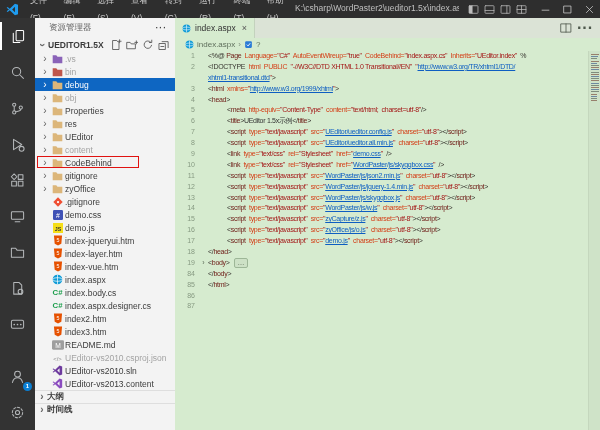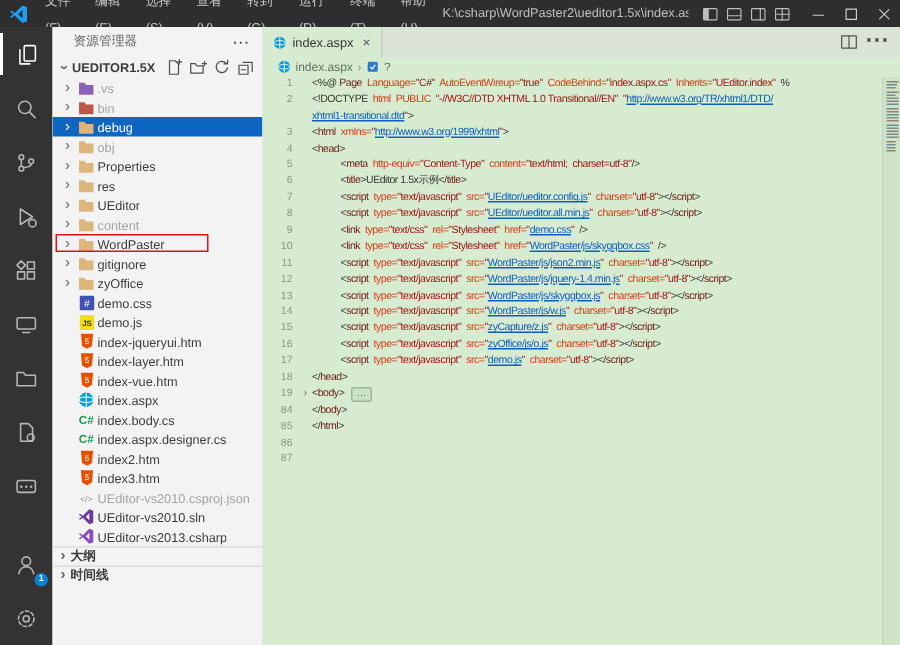--- a/index.html
+++ b/index.html
@@ -326,40 +326,50 @@
             </div>
             <div class="tlabel">content</div>
           </div>
           <div class="tree-row">
             <div class="chev">›</div>
             <div class="ticon">
               <svg width="11" height="10" viewBox="0 0 16 14">
                 <path fill="#dcb67a" d="M1 1.5h5.2l1.8 2.2H15V13H1z"></path>
               </svg>
             </div>
-            <div class="tlabel">WordPaster</div>
+            <div class="tlabel">CodeBehind</div>
             <div class="annotation-box"></div>
           </div>
           <div class="tree-row">
             <div class="chev">›</div>
             <div class="ticon">
               <svg width="11" height="10" viewBox="0 0 16 14">
                 <path fill="#dcb67a" d="M1 1.5h5.2l1.8 2.2H15V13H1z"></path>
               </svg>
             </div>
             <div class="tlabel">gitignore</div>
           </div>
           <div class="tree-row">
             <div class="chev">›</div>
             <div class="ticon">
               <svg width="11" height="10" viewBox="0 0 16 14">
                 <path fill="#dcb67a" d="M1 1.5h5.2l1.8 2.2H15V13H1z"></path>
               </svg>
             </div>
             <div class="tlabel">zyOffice</div>
+          </div>
+          <div class="tree-row">
+            <div class="chev"></div>
+            <div class="ticon">
+              <svg width="10" height="10" viewBox="0 0 16 16">
+                <path fill="#ef4e32" d="M8 .5 15.5 8 8 15.5.5 8z"></path>
+                <circle cx="8" cy="8" r="1.8" fill="#fff"></circle>
+              </svg>
+            </div>
+            <div class="tlabel">.gitignore</div>
           </div>
           <div class="tree-row">
             <div class="chev"></div>
             <div class="ticon">
               <svg width="10" height="10" viewBox="0 0 16 16">
                 <rect width="16" height="16" rx="2" fill="#3f51b5"></rect>
                 <text x="8" y="12.5" font-size="11" fill="#fff" text-anchor="middle">#</text>
               </svg>
             </div>
             <div class="tlabel">demo.css</div>
@@ -446,20 +456,30 @@
           <div class="tree-row">
             <div class="chev"></div>
             <div class="ticon">
               <svg width="10" height="11" viewBox="0 0 16 17">
                 <path fill="#e65100" d="M1.5.5h13l-1.2 13L8 16.5l-5.3-3z"></path>
                 <text x="8" y="11" font-size="8.5" fill="#fff" text-anchor="middle">5</text>
               </svg>
             </div>
             <div class="tlabel">index3.htm</div>
           </div>
+          <div class="tree-row">
+            <div class="chev"></div>
+            <div class="ticon">
+              <svg width="12" height="10" viewBox="0 0 18 14">
+                <rect width="18" height="14" rx="2" fill="#9e9e9e"></rect>
+                <text x="9" y="11" font-size="10" fill="#fff" text-anchor="middle">M</text>
+              </svg>
+            </div>
+            <div class="tlabel">README.md</div>
+          </div>
           <div class="tree-row muted">
             <div class="chev"></div>
             <div class="ticon">
               <svg width="13" height="10" viewBox="0 0 20 14">
                 <text x="10" y="11" font-size="9" fill="#8a8a8a" text-anchor="middle" font-family="monospace">&lt;/&gt;</text>
               </svg>
             </div>
             <div class="tlabel">UEditor-vs2010.csproj.json</div>
           </div>
           <div class="tree-row">
@@ -471,21 +491,21 @@
             </div>
             <div class="tlabel">UEditor-vs2010.sln</div>
           </div>
           <div class="tree-row">
             <div class="chev"></div>
             <div class="ticon">
               <svg width="11" height="11" viewBox="0 0 16 16">
                 <path fill="#8a4bbf" d="M11 .8 14.8 2.2v11.6L11 15.2 4.6 9 2.1 11 .8 10.1 3.6 8 .8 5.9 2.1 5l2.5 2L11 .8zM11 4.6 7.6 8 11 11.4V4.6z"></path>
               </svg>
             </div>
-            <div class="tlabel">UEditor-vs2013.csharp</div>
+            <div class="tlabel">UEditor-vs2013.content</div>
           </div>
         </div>
       <div class="sb-bottom" id="sb-bottom">
           <div class="sb-botrow">
             <div class="chev">›</div>
             <div>大纲</div>
           </div>
           <div class="sb-botrow">
             <div class="chev">›</div>
             <div>时间线</div>

